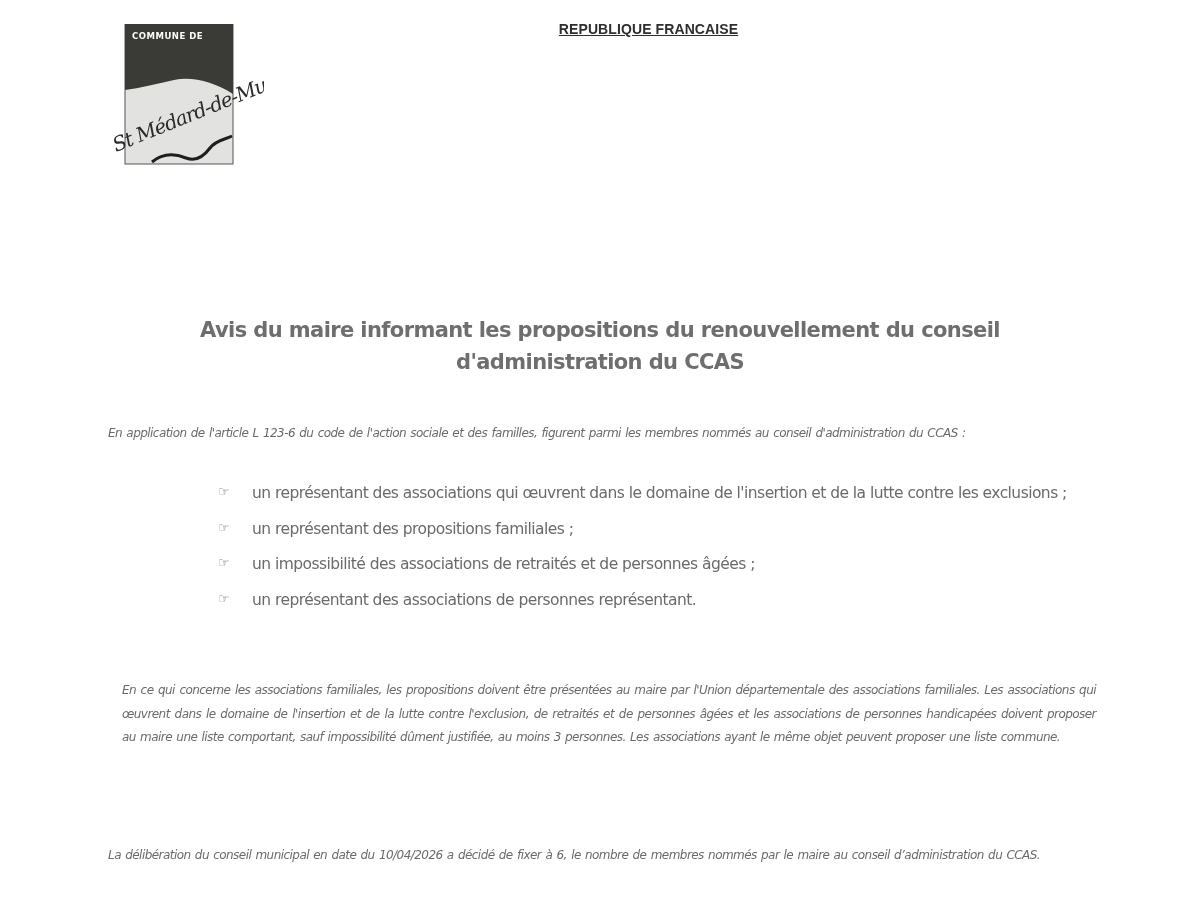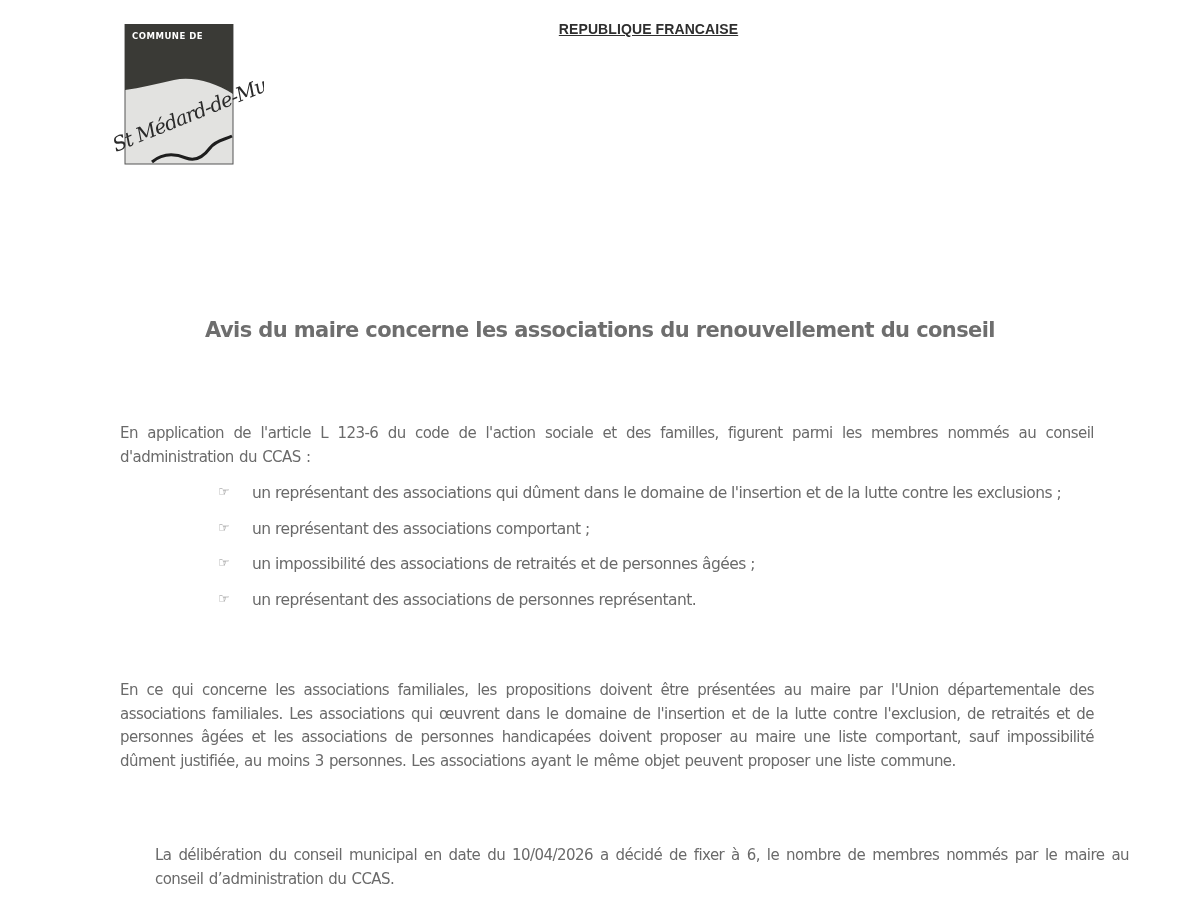--- a/index.html
+++ b/index.html
@@ -16,28 +16,28 @@
     .logo {
       position: absolute; left: 104px; top: 24px; width: 160px; height: 145px;
     }
     .doc-title {
       position: absolute; left: 140px; width: 920px; top: 314px;
       text-align: center; font-family: "DejaVu Sans", sans-serif;
       font-weight: bold; font-size: 21px; line-height: 32px; color: #6e6e6e;
       letter-spacing: -0.6px;
     }
     .para {
-      position: absolute; left: 120px; width: 974px;
-      font-family: "DejaVu Sans", sans-serif; font-size: 15px;
+      position: absolute; left: 108px; width: 974px;
+      font-family: "DejaVu Sans", sans-serif; font-size: 12px;
       line-height: 23.5px; color: #6a6a6a; text-align: justify;
-      letter-spacing: -0.55px; word-spacing: 1px;
+      letter-spacing: -0.55px; word-spacing: 1px; font-style: italic;
     }
     .p1 { top: 422px; }
-    .p2 { top: 679px; }
-    .p3 { top: 844px; margin-left: 35px; }
+    .p2 { top: 679px; margin-left: 14px; }
+    .p3 { top: 844px; }
     .bullets {
       position: absolute; left: 210px; width: 870px; top: 482px;
       margin: 0; padding: 0; list-style: none;
       font-family: "DejaVu Sans", sans-serif; font-size: 15.5px;
       line-height: 23.5px; color: #6a6a6a; letter-spacing: -0.55px;
     }
     .bullets li { display: flex; align-items: flex-start; margin-bottom: 12px; }
     .bullets li .txt { flex: 1; text-align: justify; }
     .bullet-icon {
       width: 42px; flex: 0 0 42px; font-size: 13px; color: #8a8a8a;
@@ -53,33 +53,34 @@
   <svg width="160" height="145" viewBox="0 0 160 145">
     <rect x="21" y="0" width="108" height="140" fill="#e2e2e0" stroke="#555" stroke-width="1"></rect>
     <path d="M21 0 H129 V70 C110 58 88 52 70 56 C52 60 36 64 21 66 Z" fill="#3a3a36"></path>
     <text x="28" y="15" font-family="DejaVu Sans, sans-serif" font-size="8.5" font-weight="bold" fill="#ffffff" letter-spacing="0.5">COMMUNE DE</text>
     <text x="0" y="0" transform="translate(12,128) rotate(-22)" font-family="DejaVu Serif, serif" font-style="italic" font-size="20" fill="#2a2a2a" letter-spacing="-1">St Médard-de-Mussidan</text>
     <path d="M48 138 C60 128 72 130 82 134 C92 138 100 132 106 124 C112 116 120 116 128 112" stroke="#1e1e1e" stroke-width="3" fill="none"></path>
   </svg>
 </div>
 
 <div class="doc-title">
-  <div>Avis du maire concerne les associations du renouvellement du conseil</div>
+  <div>Avis du maire informant les propositions du renouvellement du conseil</div>
+  <div>d'administration du CCAS</div>
 </div>
 
 <div class="para p1">En application de l'article L 123-6 du code de l'action sociale et des familles, figurent parmi les membres nommés au conseil d'administration du CCAS :</div>
 
 <ul class="bullets">
   <li>
     <span class="bullet-icon">☞</span>
-    <span class="txt">un représentant des associations qui dûment dans le domaine de l'insertion et de la lutte contre les exclusions ;</span>
+    <span class="txt">un représentant des associations qui œuvrent dans le domaine de l'insertion et de la lutte contre les exclusions ;</span>
   </li>
   <li>
     <span class="bullet-icon">☞</span>
-    <span class="txt">un représentant des associations comportant ;</span>
+    <span class="txt">un représentant des propositions familiales ;</span>
   </li>
   <li>
     <span class="bullet-icon">☞</span>
     <span class="txt">un impossibilité des associations de retraités et de personnes âgées ;</span>
   </li>
   <li>
     <span class="bullet-icon">☞</span>
     <span class="txt">un représentant des associations de personnes représentant.</span>
   </li>
 </ul>

